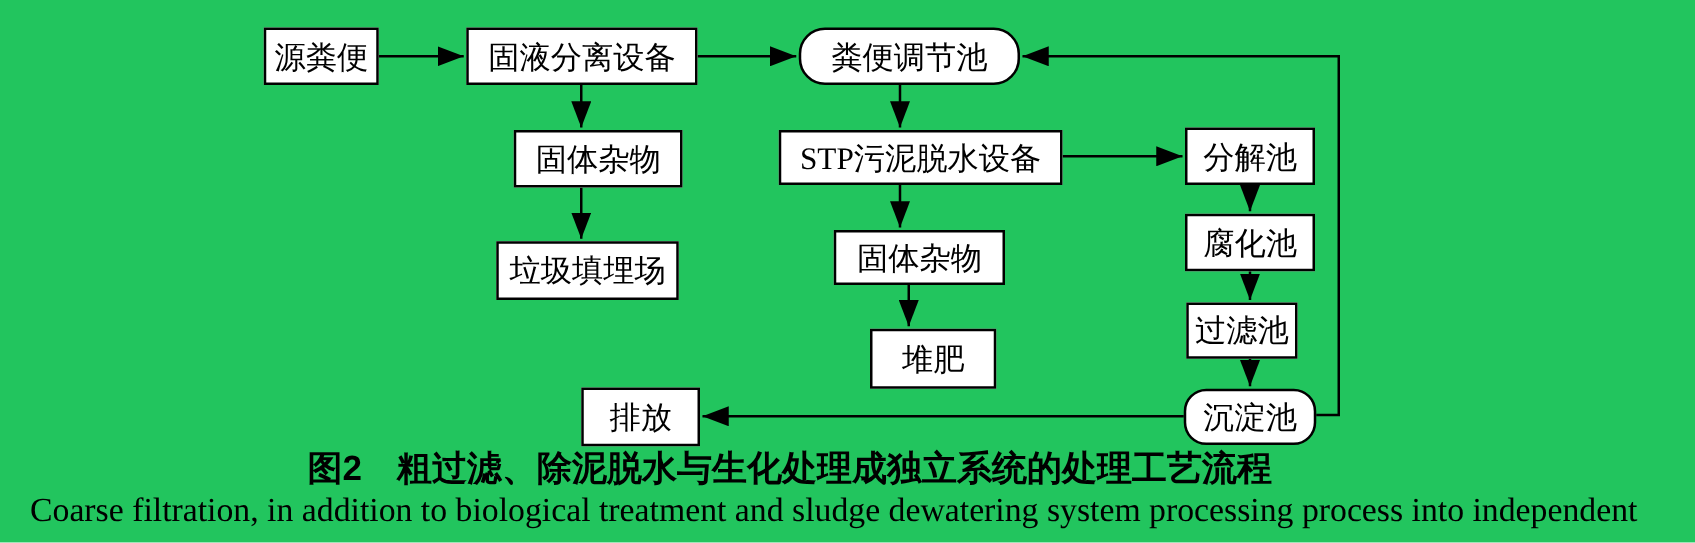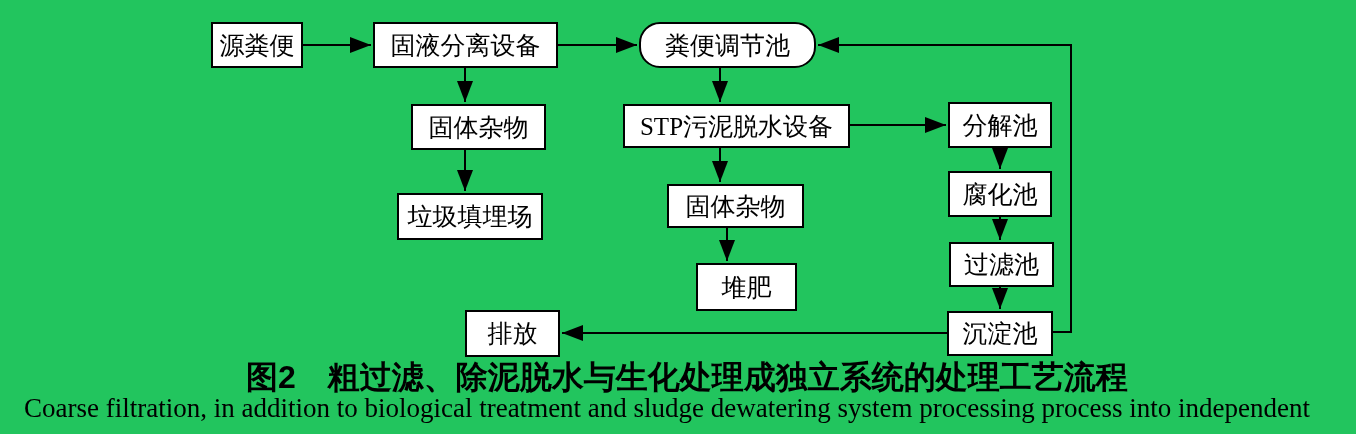--- a/index.html
+++ b/index.html
@@ -33,21 +33,21 @@
     color: #000000;
     white-space: nowrap;
     z-index: 2;
   }
   .caption-cn {
     position: absolute;
     left: 246px;
     top: 356px;
     font-family: "Liberation Sans", "DejaVu Sans", sans-serif;
     font-weight: bold;
-    font-size: 32px;
+    font-size: 28px;
     color: #000000;
     white-space: nowrap;
     z-index: 2;
   }
   .caption-en {
     position: absolute;
     left: 24px;
     top: 393px;
     font-family: "Liberation Serif", "DejaVu Serif", serif;
     font-size: 27px;
@@ -98,25 +98,25 @@
   <div class="node" style="left:623px; top:104px; width:227px; height:44px;">STP污泥脱水设备</div>
 
   <div class="node" style="left:948px; top:102px; width:104px; height:46px;text-align:right;">分解池</div>
 
   <div class="node" style="left:948px; top:171px; width:104px; height:46px;">腐化池</div>
 
   <div class="node" style="left:397px; top:193px; width:146px; height:47px;">垃圾填埋场</div>
 
   <div class="node" style="left:667px; top:184px; width:137px; height:44px;">固体杂物</div>
 
-  <div class="node" style="left:949px; top:242px; width:105px; height:45px;">过滤池</div>
+  <div class="node" style="left:949px; top:242px; width:89px; height:45px;">过滤池</div>
 
   <div class="node" style="left:696px; top:263px; width:101px; height:48px;">堆肥</div>
 
-  <div class="node" style="left:947px; top:311px; width:106px; height:45px;">沉淀池</div>
+  <div class="node" style="left:947px; top:311px; width:106px; height:45px;border-radius:18px;">沉淀池</div>
 
   <div class="node" style="left:465px; top:310px; width:95px; height:47px;">排放</div>
 
   <div class="caption-cn">图2　粗过滤、除泥脱水与生化处理成独立系统的处理工艺流程</div>
 
   <div class="caption-en">Coarse filtration, in addition to biological treatment and sludge dewatering system processing process into independent</div>
 
 </div>
 
 </body></html>

